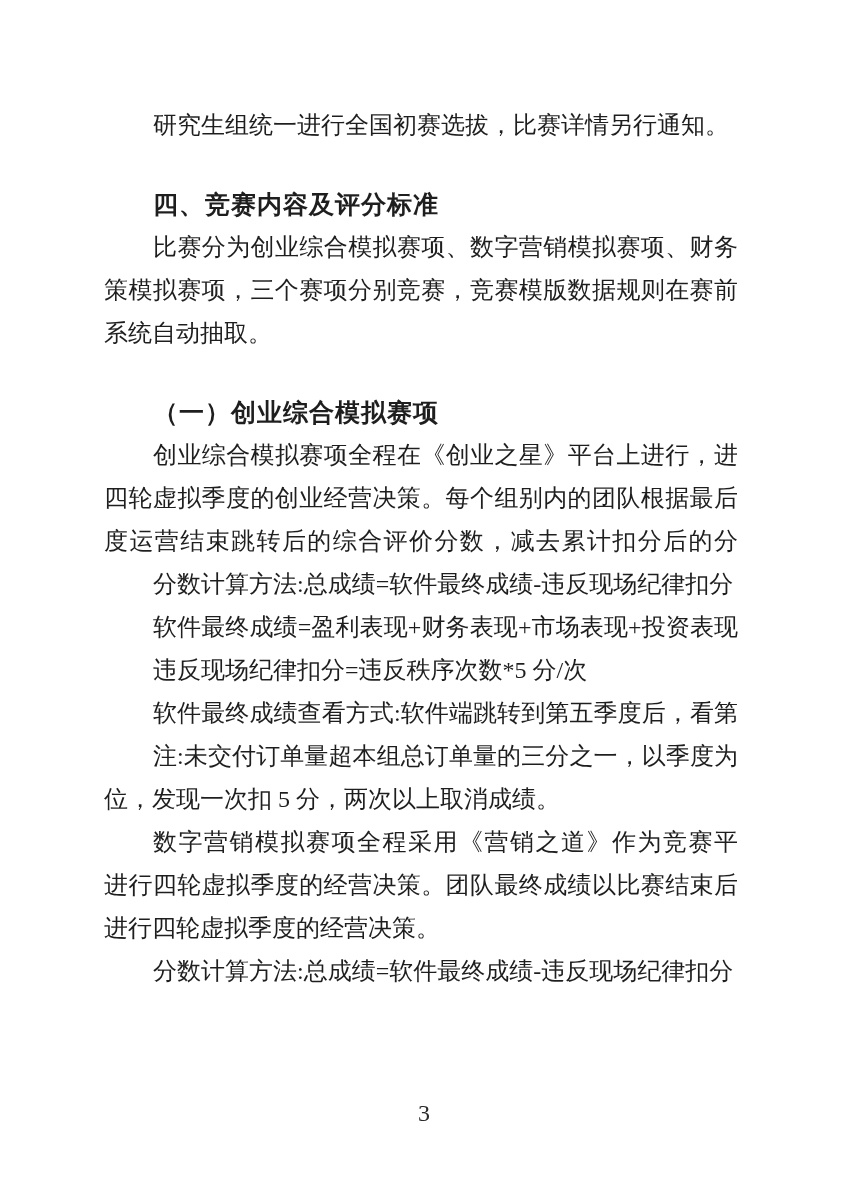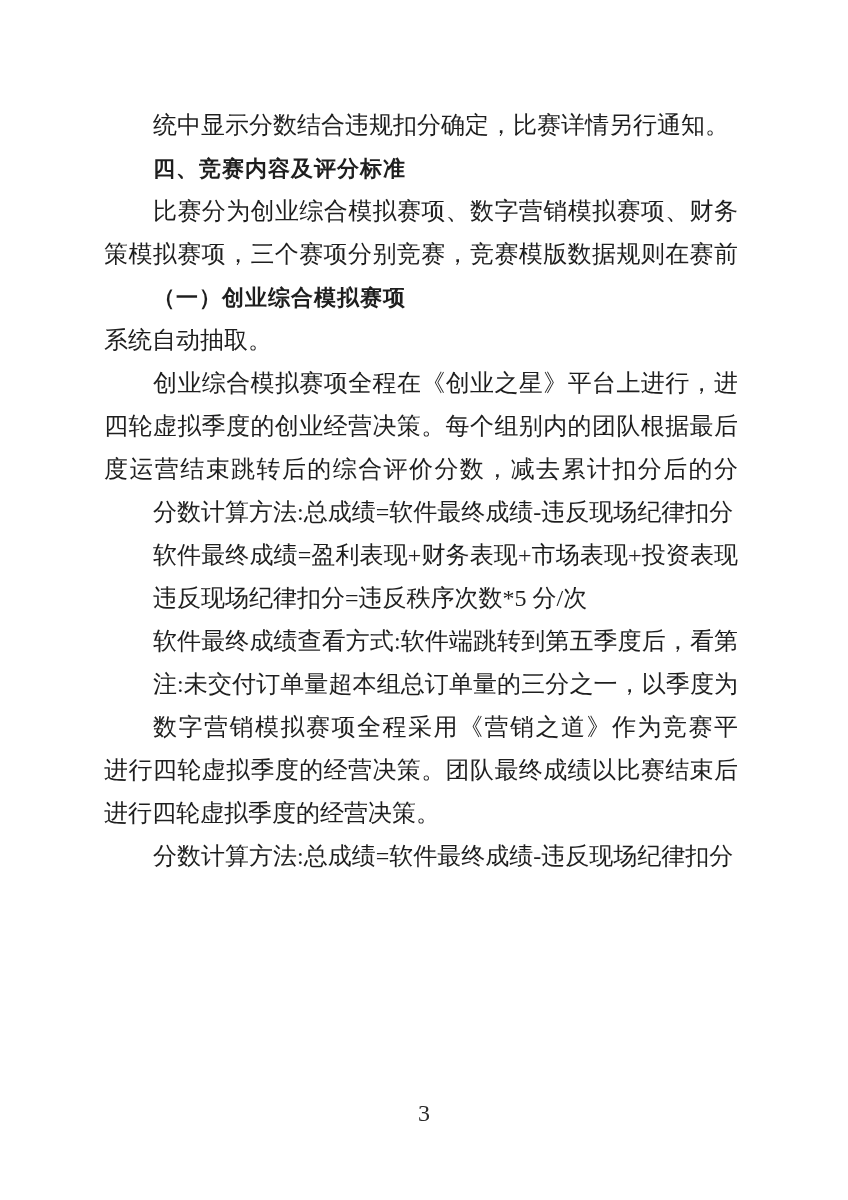--- a/index.html
+++ b/index.html
@@ -35,53 +35,55 @@
     white-space: normal;
     text-align: justify;
     text-align-last: justify;
   }
   .line.indent {
     padding-left: 49px;
   }
   .line.heading {
     font-family: "Liberation Sans", "DejaVu Sans", sans-serif;
     font-weight: 700;
-    font-size: 22px;
+    font-size: 25px;
     letter-spacing: 1px;
+    margin-top: 36px;
   }
   .footer {
     position: absolute;
     top: 1098px;
     left: 0;
     width: 848px;
     text-align: center;
     font-size: 24px;
     line-height: 30px;
     color: #2a2a2a;
   }
 </style>
 </head>
 <body>
 
 <div class="page">
   <div class="content">
 
-  <div class="line indent">统中显示分数结合违规扣分确定，比赛详情另行通知。</div>
+  <div class="line indent">研究生组统一进行全国初赛选拔，比赛详情另行通知。</div>
       <div class="line indent heading">四、竞赛内容及评分标准</div>
       <div class="line indent justify">比赛分为创业综合模拟赛项、数字营销模拟赛项、财务决</div>
       <div class="line justify">策模拟赛项，三个赛项分别竞赛，竞赛模版数据规则在赛前由</div>
+      <div class="line">系统自动抽取。</div>
       <div class="line indent heading">（一）创业综合模拟赛项</div>
-      <div class="line">系统自动抽取。</div>
       <div class="line indent justify">创业综合模拟赛项全程在《创业之星》平台上进行，进行</div>
       <div class="line justify">四轮虚拟季度的创业经营决策。每个组别内的团队根据最后季</div>
       <div class="line justify">度运营结束跳转后的综合评价分数，减去累计扣分后的分数，</div>
       <div class="line indent">分数计算方法:总成绩=软件最终成绩-违反现场纪律扣分</div>
       <div class="line indent justify">软件最终成绩=盈利表现+财务表现+市场表现+投资表现+</div>
       <div class="line indent">违反现场纪律扣分=违反秩序次数*5 分/次</div>
       <div class="line indent justify">软件最终成绩查看方式:软件端跳转到第五季度后，看第四</div>
       <div class="line indent justify">注:未交付订单量超本组总订单量的三分之一，以季度为单</div>
+      <div class="line">位，发现一次扣 5 分，两次以上取消成绩。</div>
       <div class="line indent justify">数字营销模拟赛项全程采用《营销之道》作为竞赛平台，</div>
       <div class="line justify">进行四轮虚拟季度的经营决策。团队最终成绩以比赛结束后系</div>
       <div class="line">进行四轮虚拟季度的经营决策。</div>
       <div class="line indent">分数计算方法:总成绩=软件最终成绩-违反现场纪律扣分</div>
     </div>
   <div class="footer">3</div>
 </div>
 
 </body></html>

